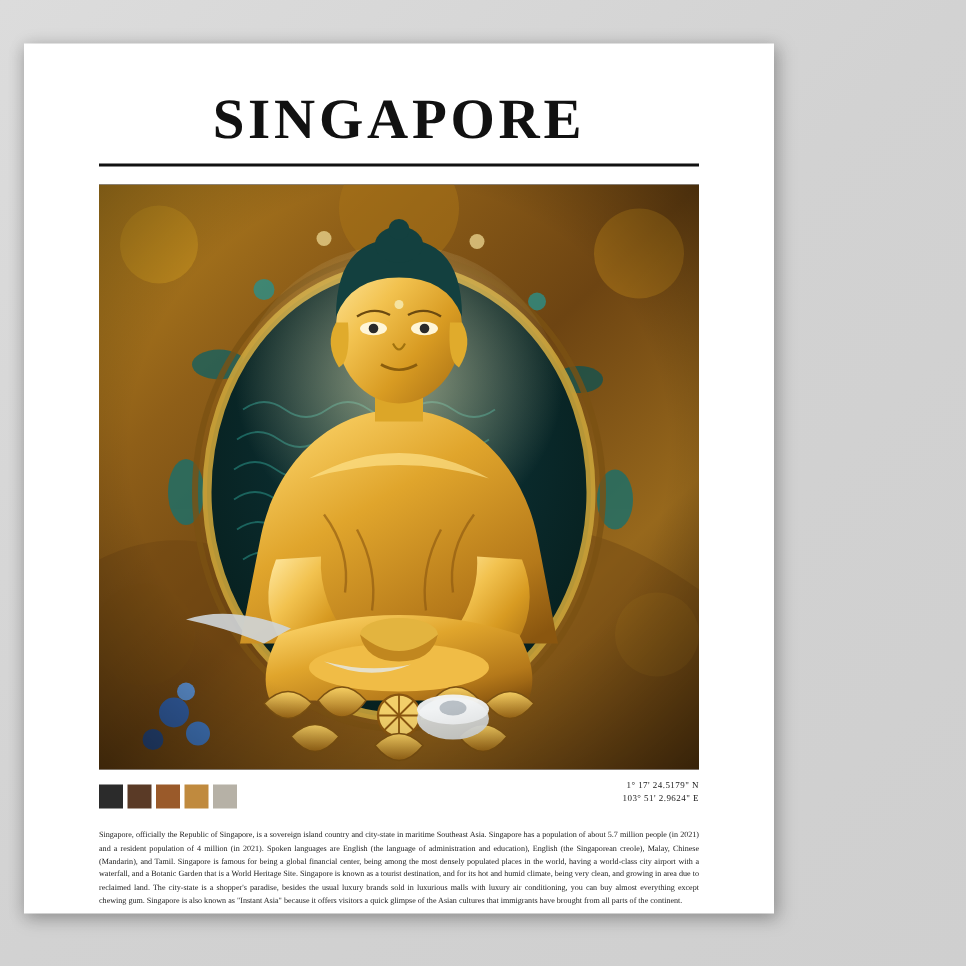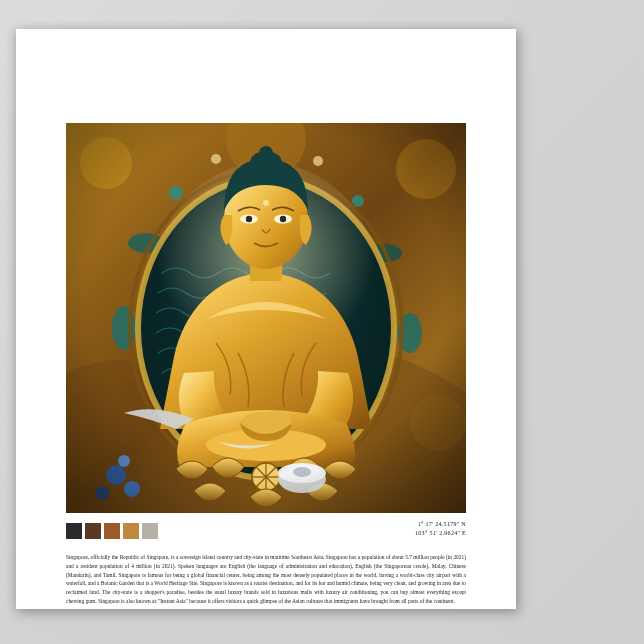--- a/index.html
+++ b/index.html
@@ -95,20 +95,24 @@
 </style>
 </head>
 <body>
 
 <div id="root">
 
   <div class="poster-shadow"></div>
 
   <div class="poster">
 
+    <div class="title-wrap">
+      <div class="title">SINGAPORE</div>
+      <div class="rule"></div>
+    </div>
 
     <div class="photo">
       <svg viewBox="0 0 400 390" xmlns="http://www.w3.org/2000/svg">
         <defs>
           <linearGradient id="bgGold" x1="0" y1="0" x2="1" y2="1">
             <stop offset="0%" stop-color="#b8841f"></stop>
             <stop offset="25%" stop-color="#8f5f18"></stop>
             <stop offset="50%" stop-color="#6d4412"></stop>
             <stop offset="75%" stop-color="#97681c"></stop>
             <stop offset="100%" stop-color="#5c3a10"></stop>

